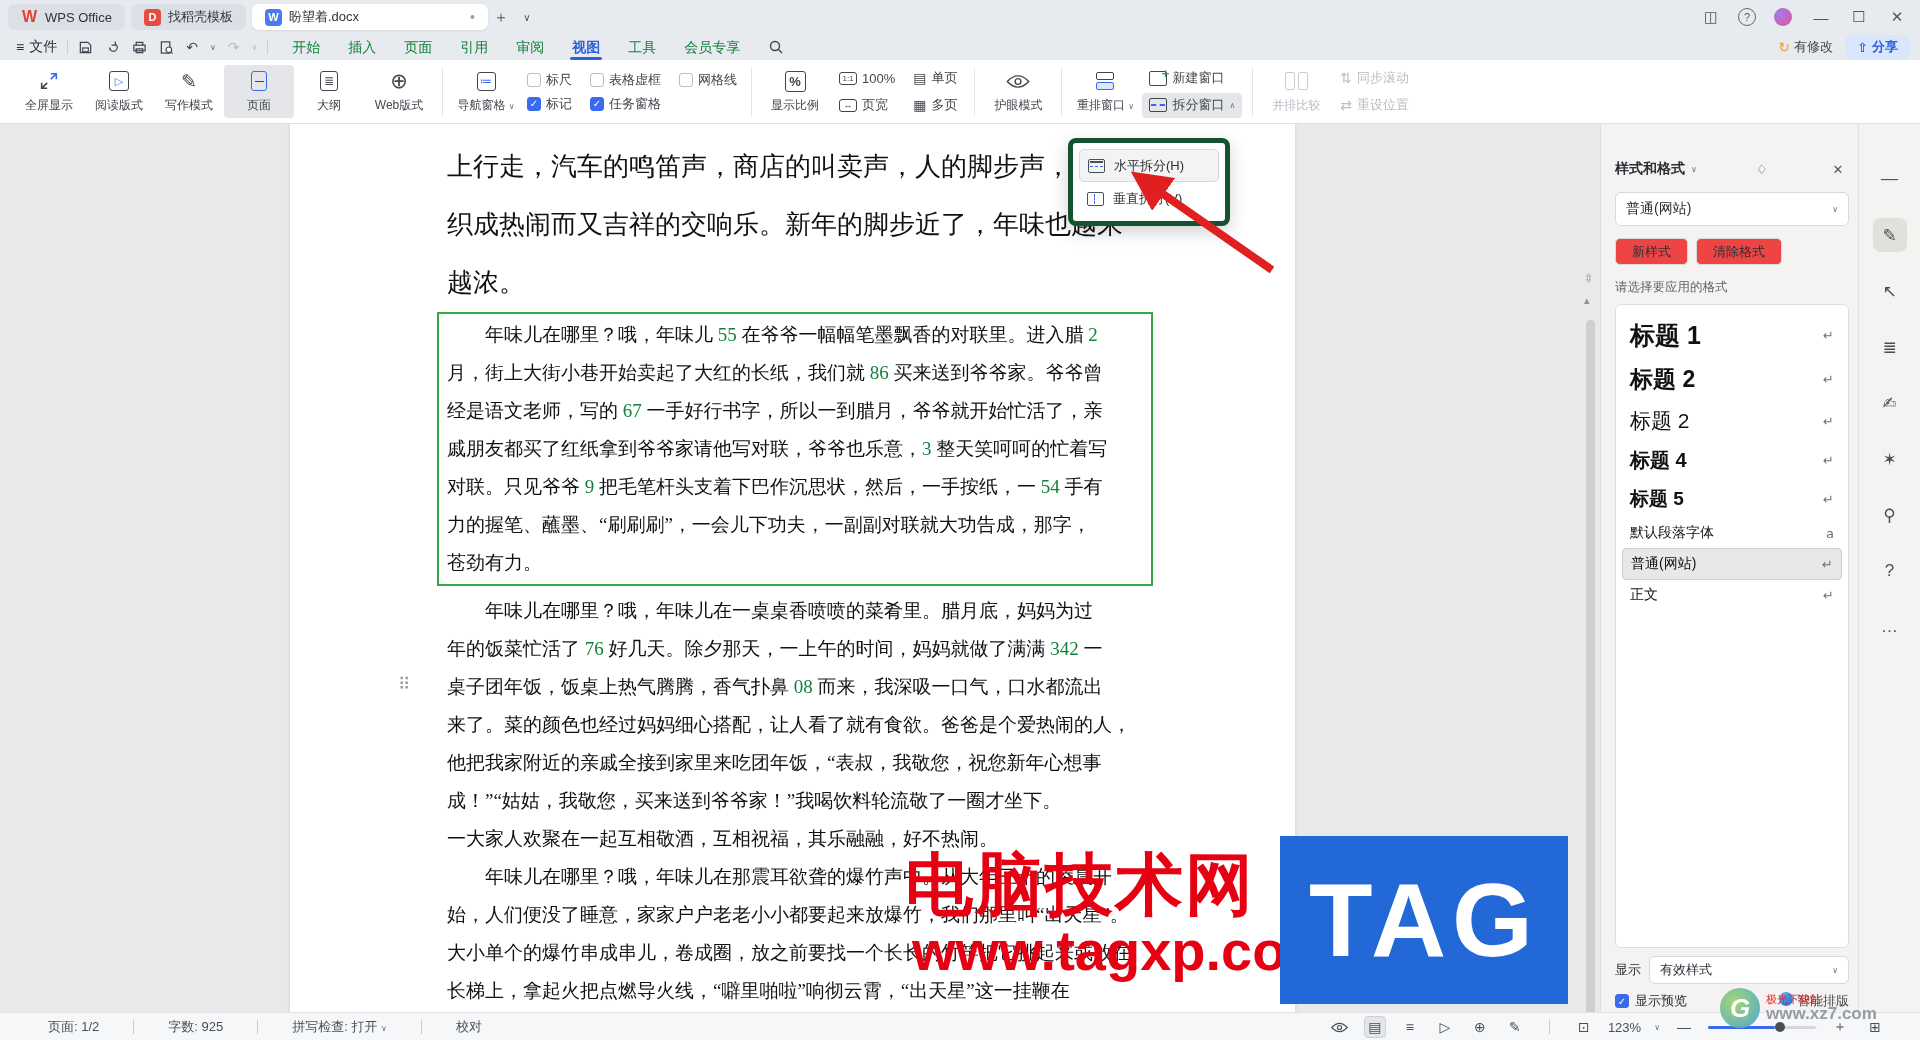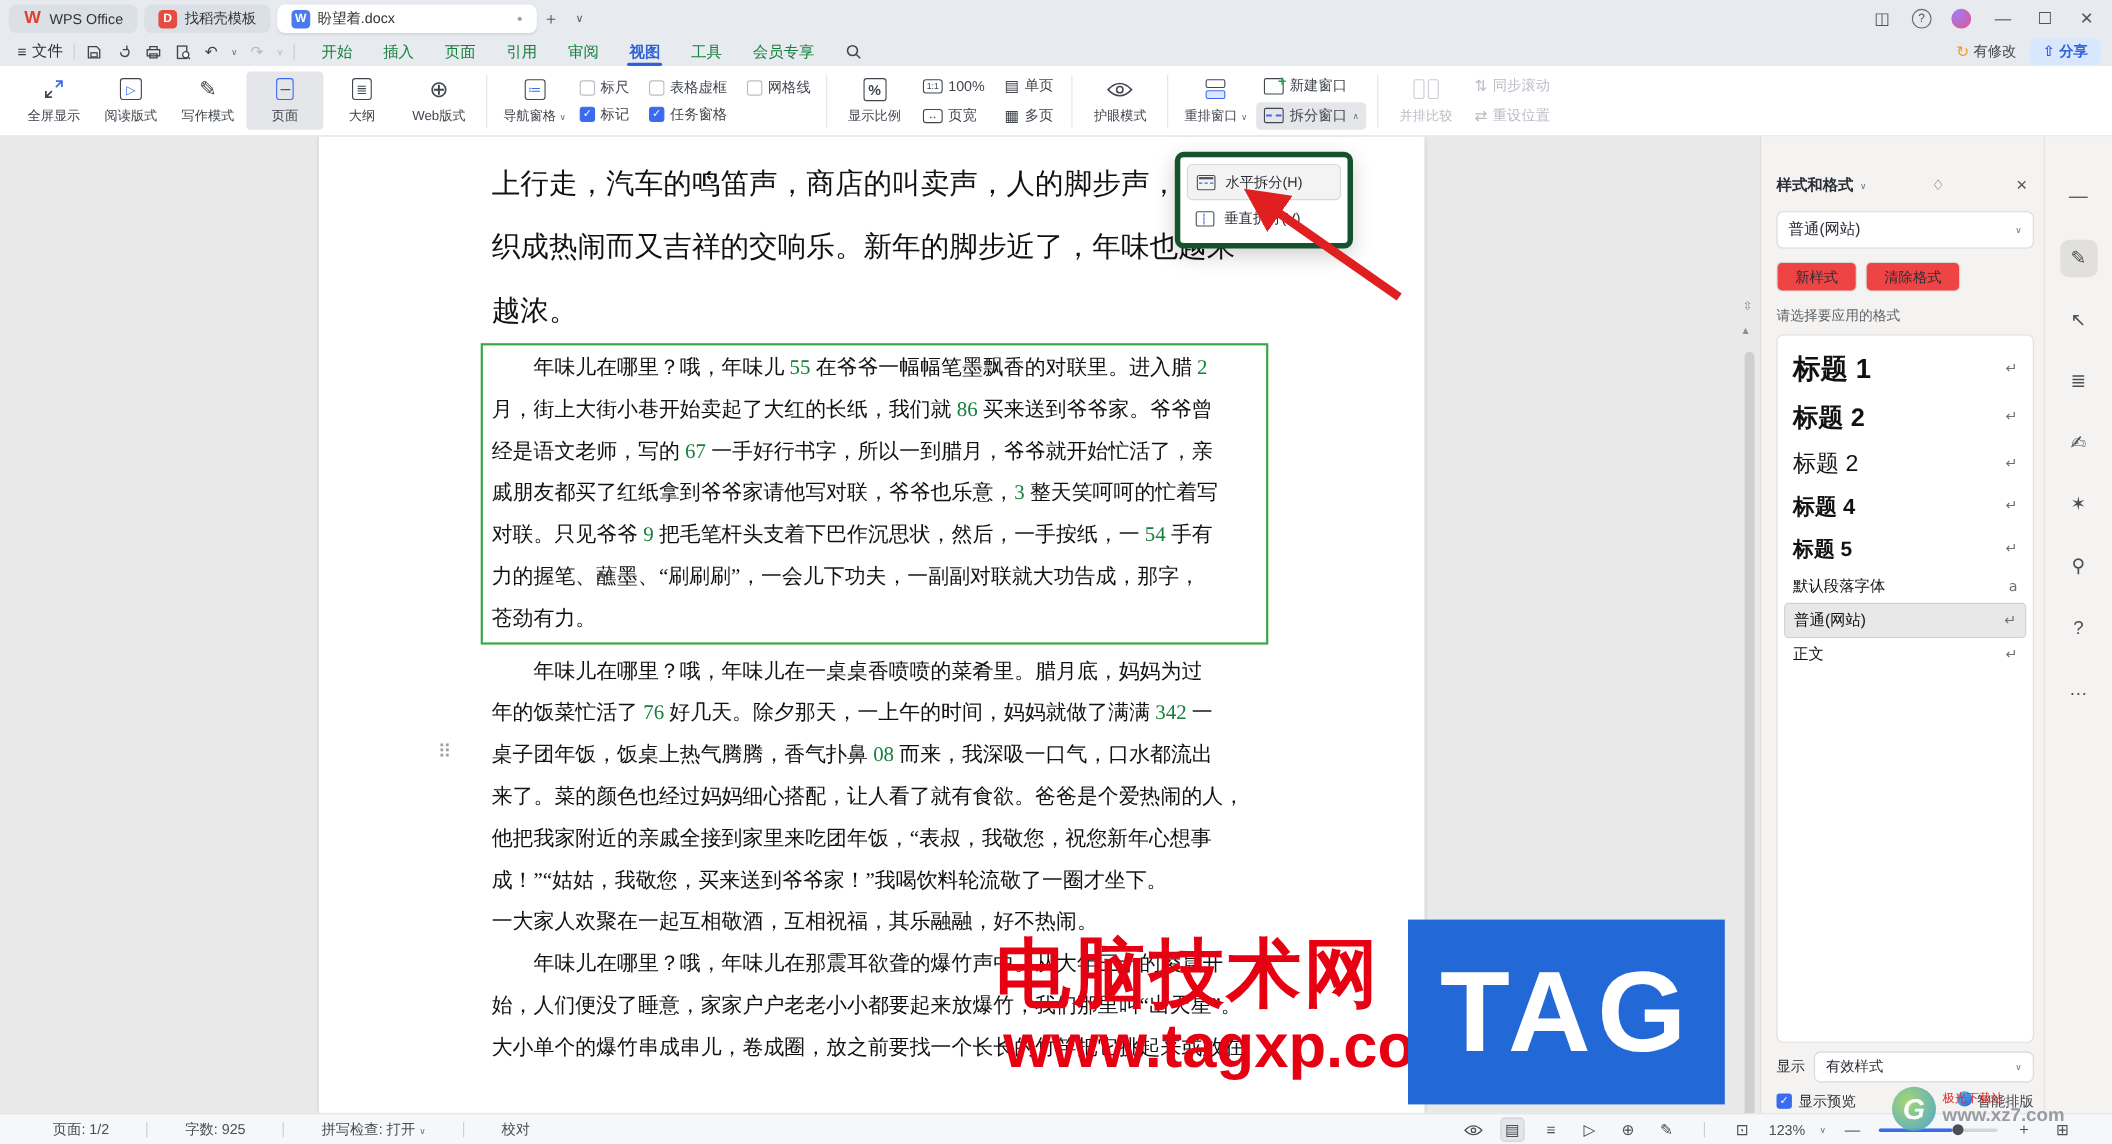--- a/index.html
+++ b/index.html
@@ -386,20 +386,21 @@
           <div class="dline"><span>桌子团年饭，饭桌上热气腾腾，香气扑鼻 </span><span class="rednum">08</span><span> 而来，我深吸一口气，口水都流出</span></div>
           <div class="dline"><span>来了。菜的颜色也经过妈妈细心搭配，让人看了就有食欲。爸爸是个爱热闹的人，</span></div>
           <div class="dline"><span>他把我家附近的亲戚全接到家里来吃团年饭，“表叔，我敬您，祝您新年心想事</span></div>
           <div class="dline"><span>成！”“姑姑，我敬您，买来送到爷爷家！”我喝饮料轮流敬了一圈才坐下。</span></div>
           <div class="dline"><span>一大家人欢聚在一起互相敬酒，互相祝福，其乐融融，好不热闹。</span></div>
         </div>
       <div class="pbody" id="para4">
           <div class="dline"><span>　　年味儿在哪里？哦，年味儿在那震耳欲聋的爆竹声中。从大年三十的凌晨开</span></div>
           <div class="dline"><span>始，人们便没了睡意，家家户户老老小小都要起来放爆竹，我们那里叫“出天星”。</span></div>
           <div class="dline"><span>大小单个的爆竹串成串儿，卷成圈，放之前要找一个长长的竹竿把它挑起来或放在</span></div>
+          <div class="dline"><span>长梯上，拿起火把点燃导火线，“噼里啪啦”响彻云霄，“出天星”这一挂鞭在</span></div>
         </div>
     </div>
 
   </div>
   <div id="wm-site">电脑技术网</div>
   <div id="wm-url">www.tagxp.com</div>
   <div id="wm-tag">TAG</div>
   <div id="draghandle">⠿</div>
   <div id="vscroll"></div>
   <div class="split-mini" style="top:148px">⇳</div>

